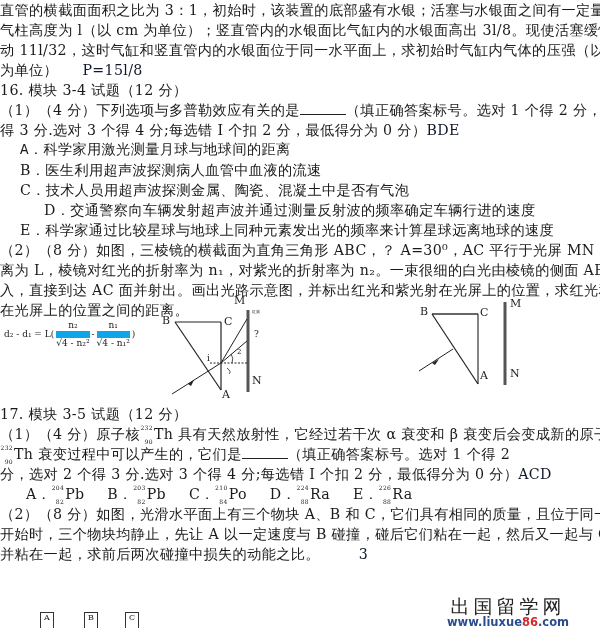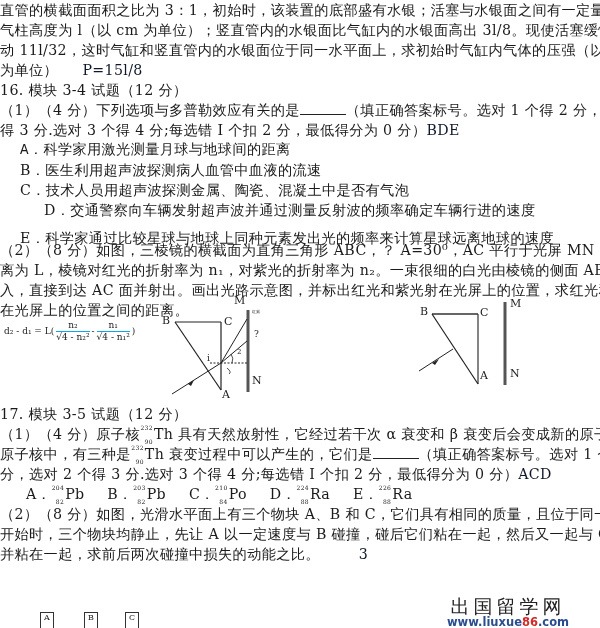--- a/index.html
+++ b/index.html
@@ -14,21 +14,21 @@
   }
   .ans { color: #0f172a; }
   .opt { left: 20px; }
   .iso { display: inline-block; position: relative; width: 14px; height: 14px; vertical-align: middle; }
   .iso .mass { position: absolute; top: -3px; right: 1px; font-size: 6px; line-height: 6px; }
   .iso .z { position: absolute; bottom: -3px; right: 1px; font-size: 6px; line-height: 6px; }
   .blank { display: inline-block; width: 46px; border-bottom: 1px solid #222; height: 12px; vertical-align: baseline; }
   .opts-row span.item { margin-right: 18px; }
   .formula { position: absolute; left: 4px; top: 306px; font-size: 9px; line-height: 11px; color: #222; font-family: "DejaVu Serif", serif; }
   .frac { display: inline-block; vertical-align: middle; text-align: center; margin: 0 2px; }
-  .frac .num { display: block; border-bottom: 1px solid #0ea5e9; padding: 0 3px; }
+  .frac .num { display: block; border-bottom: 7px solid #0ea5e9; padding: 0 3px; }
   .frac .den { display: block; }
   svg text { font-family: "DejaVu Serif", serif; }
   .block { position: absolute; top: 612px; width: 12px; height: 16px; border: 1px solid #333; border-bottom: none; font-size: 8px; text-align: center; line-height: 9px; }
   .logo { position: absolute; left: 438px; top: 596px; width: 140px; text-align: center; }
   .logo .cn { font-family: "DejaVu Sans", sans-serif; font-size: 19px; letter-spacing: 4px; color: #222; line-height: 20px; }
   .logo .url { font-family: "DejaVu Sans", sans-serif; font-size: 11.5px; color: #2a4d8f; font-weight: bold; line-height: 12px; }
   .logo .url .num86 { color: #d02a2a; }
 </style>
 </head>
 <body>
@@ -45,21 +45,21 @@
 <div class="line" style="top:100px;">
   <span>（1）（4 分）下列选项与多普勒效应有关的是</span><span class="blank"></span><span>（填正确答案标号。选对 1 个得 2 分，选对 2 个</span>
 </div>
 <div class="line" style="top:120px;">
   <span>得 3 分.选对 3 个得 4 分;每选错 I 个扣 2 分，最低得分为 0 分）</span><span class="ans">BDE</span>
 </div>
 <div class="line opt" style="top:140px;font-family:Liberation Mono, monospace;">A．科学家用激光测量月球与地球间的距离</div>
 <div class="line opt" style="top:160px;">B．医生利用超声波探测病人血管中血液的流速</div>
 <div class="line opt" style="top:180px;">C．技术人员用超声波探测金属、陶瓷、混凝土中是否有气泡</div>
 <div class="line opt" style="top:200px;margin-left:24px;">D．交通警察向车辆发射超声波并通过测量反射波的频率确定车辆行进的速度</div>
-<div class="line opt" style="top:228px;text-align:center;">E．科学家通过比较星球与地球上同种元素发出光的频率来计算星球远离地球的速度</div>
+<div class="line opt" style="top:220px;text-align:center;">E．科学家通过比较星球与地球上同种元素发出光的频率来计算星球远离地球的速度</div>
 <div class="line" style="top:240px;">（2）（8 分）如图，三棱镜的横截面为直角三角形 ABC，？ A=30⁰，AC 平行于光屏 MN，与光屏的距</div>
 <div class="line" style="top:260px;">离为 L，棱镜对红光的折射率为 n₁，对紫光的折射率为 n₂。一束很细的白光由棱镜的侧面 AB 垂直射</div>
 <div class="line" style="top:280px;">入，直接到达 AC 面并射出。画出光路示意图，并标出红光和紫光射在光屏上的位置，求红光和紫光</div>
 <div class="line" style="top:300px;">在光屏上的位置之间的距离。</div>
 
 <div class="formula" style="top:320px;">
   <span>d₂ - d₁ = L(</span><span class="frac"><span class="num">n₂</span><span class="den">√4 - n₂²</span></span><span>-</span><span class="frac"><span class="num">n₁</span><span class="den">√4 - n₁²</span></span><span>)</span>
 </div>
 
 <svg style="position:absolute; left:150px; top:290px;" width="150" height="110">
@@ -97,21 +97,21 @@
   <text x="100" y="94" font-size="11" fill="#222">A</text>
   <text x="130" y="22" font-size="11" fill="#222">M</text>
   <text x="130" y="92" font-size="11" fill="#222">N</text>
 </svg>
 
 <div class="line" style="top:404px;">17. 模块 3-5 试题（12 分）</div>
 <div class="line" style="top:424px;">
   <span>（1）（4 分）原子核</span><span class="iso"><span class="mass">232</span><span class="z">90</span></span><span>Th 具有天然放射性，它经过若干次 α 衰变和 β 衰变后会变成新的原子核。下列</span>
 </div>
 <div class="line" style="top:444px;">
-  <span>原子核中，有三种是</span><span class="iso"><span class="mass">232</span><span class="z">90</span></span><span>Th 衰变过程中可以产生的，它们是</span><span class="blank"></span><span>（填正确答案标号。选对 1 个得 2</span>
+  <span class="iso"><span class="mass">232</span><span class="z">90</span></span><span>Th 衰变过程中可以产生的，它们是</span><span class="blank"></span><span>（填正确答案标号。选对 1 个得 2</span>
 </div>
 <div class="line" style="top:464px;">
   <span>分，选对 2 个得 3 分.选对 3 个得 4 分;每选错 I 个扣 2 分，最低得分为 0 分）</span><span class="ans">ACD</span>
 </div>
 <div class="line opts-row" style="top:484px; left:26px;">
   <span class="item"><span>A．</span><span class="iso"><span class="mass">204</span><span class="z">82</span></span><span>Pb</span></span>
   <span class="item"><span>B．</span><span class="iso"><span class="mass">203</span><span class="z">82</span></span><span>Pb</span></span>
   <span class="item"><span>C．</span><span class="iso"><span class="mass">210</span><span class="z">84</span></span><span>Po</span></span>
   <span class="item"><span>D．</span><span class="iso"><span class="mass">224</span><span class="z">88</span></span><span>Ra</span></span>
   <span class="item"><span>E．</span><span class="iso"><span class="mass">226</span><span class="z">88</span></span><span>Ra</span></span>

